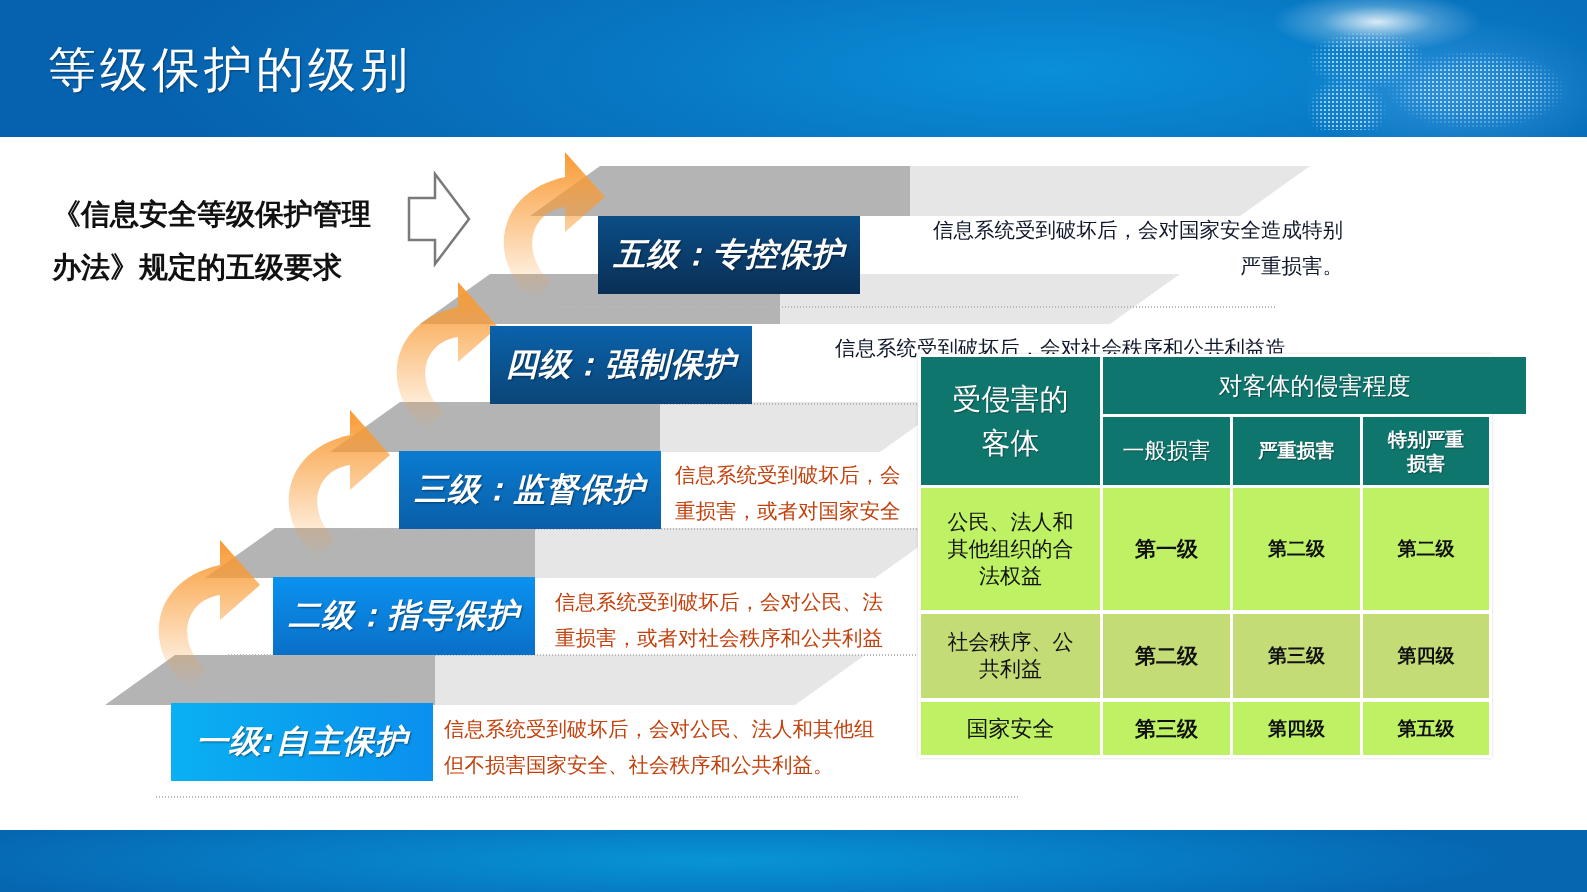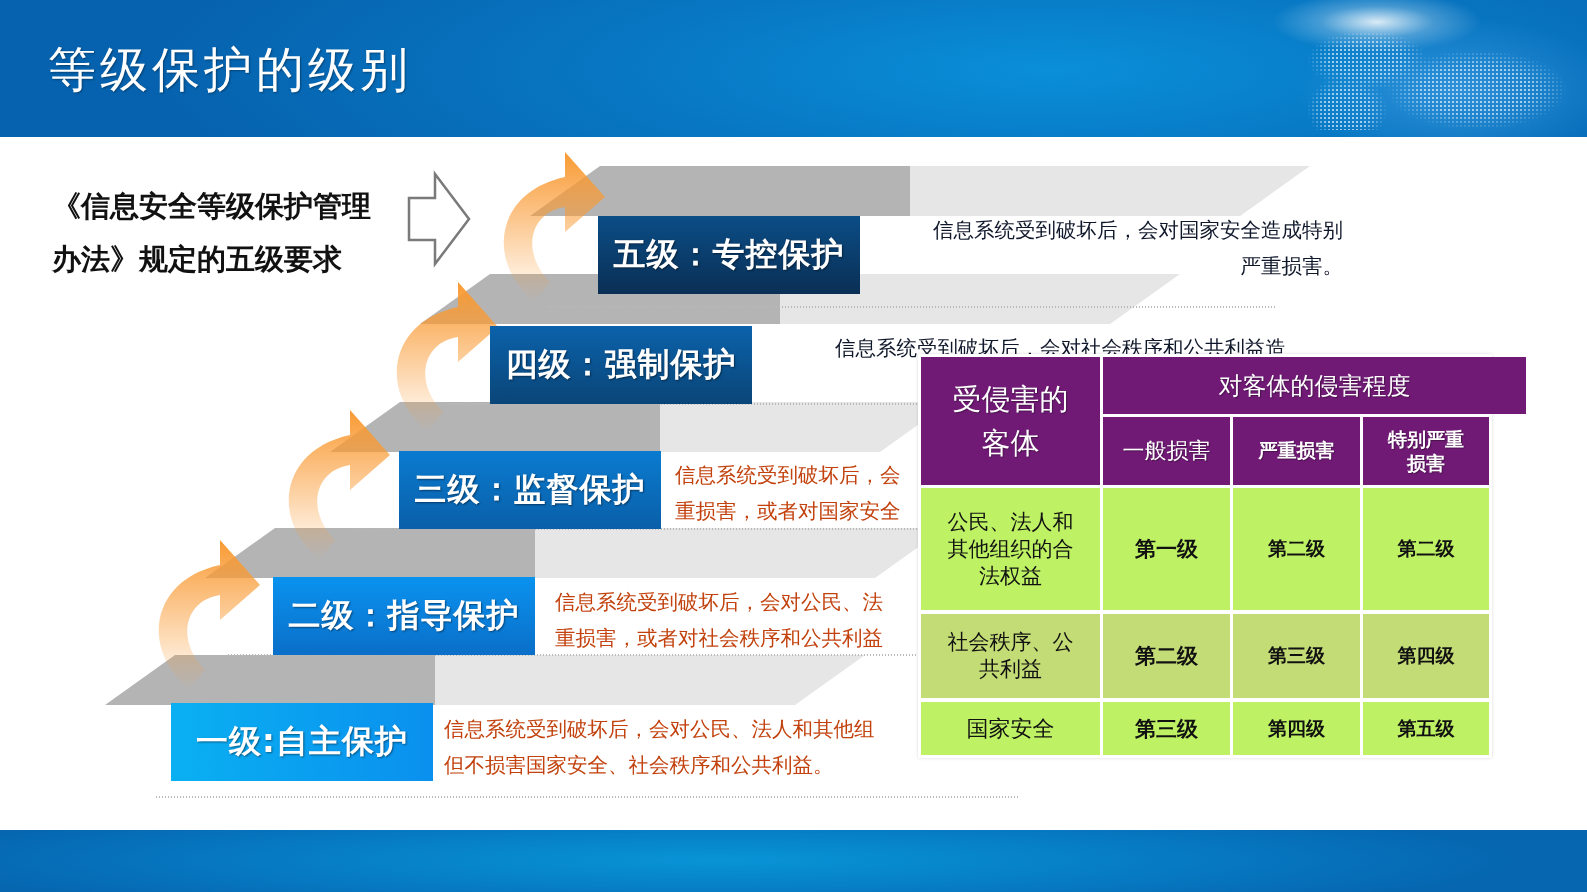--- a/index.html
+++ b/index.html
@@ -38,41 +38,41 @@
   }
 
   
   .footer {
     position: absolute; left: 0; top: 830px; width: 1587px; height: 62px;
     background: radial-gradient(ellipse 800px 60px at 720px 30px, #0894d6 0%, #0679c2 60%, #0666b0 100%);
   }
 
   
   .intro {
-    position: absolute; left: 52px; top: 180px; width: 340px;
+    position: absolute; left: 52px; top: 188px; width: 340px;
     font-size: 29px; font-weight: bold; color: #111111; line-height: 53px;
   }
   .hollow-arrow { position: absolute; left: 405px; top: 170px; width: 68px; height: 98px; }
 
   
   .step-top {
     position: absolute; height: 50px;
     clip-path: polygon(70px 0, 100% 0, calc(100% - 70px) 100%, 0 100%);
   }
   .step-top .dark { position: absolute; left: 0; top: 0; height: 100%; background: #b4b4b4; }
   .step-top .light { position: absolute; top: 0; right: 0; height: 100%; background: #e6e6e6; }
   .dotline {
     position: absolute; height: 2px;
     background-image: linear-gradient(90deg, #b9b9b9 50%, transparent 50%);
     background-size: 3px 2px;
   }
   .level-badge {
     position: absolute; height: 78px;
     display: flex; align-items: center; justify-content: center;
-    color: #ffffff; font-weight: bold; 
+    color: #ffffff; font-weight: bold; font-style: italic;
     font-size: 32px; letter-spacing: 1px;
     text-shadow: 1px 1px 2px rgba(0,0,0,0.45);
     white-space: nowrap;
   }
   .level-desc {
     position: absolute; font-size: 20.5px; line-height: 36px; color: #c2410c;
     white-space: nowrap; overflow: hidden;
   }
   .level-desc.red { color: #0f172a; text-align: right; }
   .curl { position: absolute; width: 120px; height: 150px; }
@@ -80,21 +80,21 @@
   
   .grade-table {
     position: absolute; left: 918px; top: 354px; width: 574px; height: 404px;
     background: #ffffff;
     box-shadow: 0 0 3px rgba(0,0,0,0.15);
   }
   .cell {
     position: absolute; display: flex; align-items: center; justify-content: center;
     text-align: center; color: #111111;
   }
-  .cell.head { background: #701a75; color: #ffffff; text-shadow: 1px 1px 1px rgba(0,0,0,0.35); }
+  .cell.head { background: #0f766e; color: #ffffff; text-shadow: 1px 1px 1px rgba(0,0,0,0.35); }
   .cell.blue { background: #bef264; }
   .cell.green { background: #c4dc76; }
 </style>
 </head>
 <body>
 
 <div class="header">
   <div class="map-glow"></div>
   <div class="map-dots"></div>
   <div class="page-title">等级保护的级别</div>

